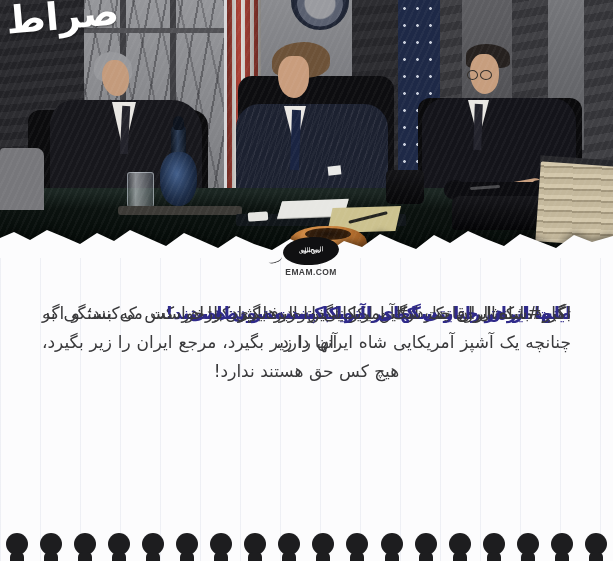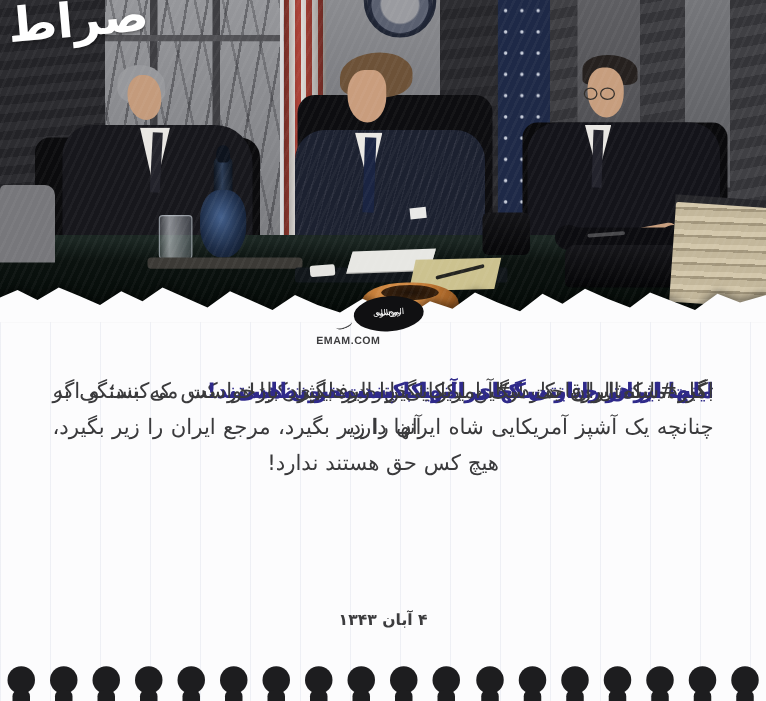--- a/index.html
+++ b/index.html
@@ -117,21 +117,21 @@
   .tear path{fill:var(--paper,#fcfcfd);filter:drop-shadow(0 -3px 3px rgba(0,0,0,.38));}
   .paper{left:0;top:256px;width:613px;height:305px;z-index:9;background-color:var(--paper,#fcfcfd);
     background-image:repeating-linear-gradient(to right,rgba(125,140,178,.11) 0 1px,transparent 1px 40px);}
 
   
   .badge{left:283px;top:237px;width:56px;height:28px;background:#101012;border-radius:50%;
     transform:rotate(-4deg);z-index:14;display:flex;flex-direction:column;align-items:center;
     justify-content:center;color:#fff;font-size:6.5px;line-height:1.15;text-align:center;}
   .badge-flourish{left:268px;top:256px;width:14px;height:7px;border-bottom:1.5px solid #4a4a4c;
     border-radius:50%;transform:rotate(-20deg);z-index:14;}
-  .badge-site{left:253px;top:267px;width:116px;text-align:left;font-size:8.5px;font-weight:bold;
+  .badge-site{left:253px;top:267px;width:116px;text-align:center;font-size:8.5px;font-weight:bold;
     letter-spacing:.4px;color:#3e3e40;z-index:14;font-family:"Liberation Sans",sans-serif;}
 
   
   .quote{left:42px;top:282px;width:529px;z-index:13;direction:rtl;text-align:justify;
     text-align-last:center;font-size:17px;line-height:29px;color:var(--body-color,#3a3a3c);}
   .quote .em{color:var(--em-color,#2f2a8a);font-weight:bold;}
   .quote-date{left:0;top:488px;width:613px;text-align:center;z-index:13;direction:rtl;
     font-size:12.5px;font-weight:bold;color:#3c3c3e;}
 
   
@@ -234,21 +234,20 @@
   <div class="badge-flourish"></div>
   <div class="badge-site">EMAM.COM</div>
 
   <p class="quote" id="quote">
       <span>تمام مستشاران ندارد #آمریکا با خانواده‌هایشان با هر کس که بستگی به آنها دارد، </span>
       <span class="em">اینها از هر جنایتی که در آنها بکنند مصون هستند!</span>
       <span> بگیرد با کمال وقاحت از این امر ننگین طرفداری کرد! </span>
       <span class="em">ملت ایران را از سگهای امریکا پست تر نظامی،</span>
       <span> اگر #شاه ایران یک سگ امریکایی را زیر بگیرد بازخواست می‌کنند؛ و اگر چنانچه یک آشپز آمریکایی شاه ایران را زیر بگیرد، مرجع ایران را زیر بگیرد، هیچ کس حق هستند ندارد!</span>
     </p>
-  <div class="quote-date">۴ آبان ۱۳۴۳</div>
 
   <div class="crowd" id="crowd">
       <div class="sil">
         <div class="head"></div>
         <div class="torso"></div>
       </div>
       <div class="sil">
         <div class="head"></div>
         <div class="torso"></div>
       </div>

